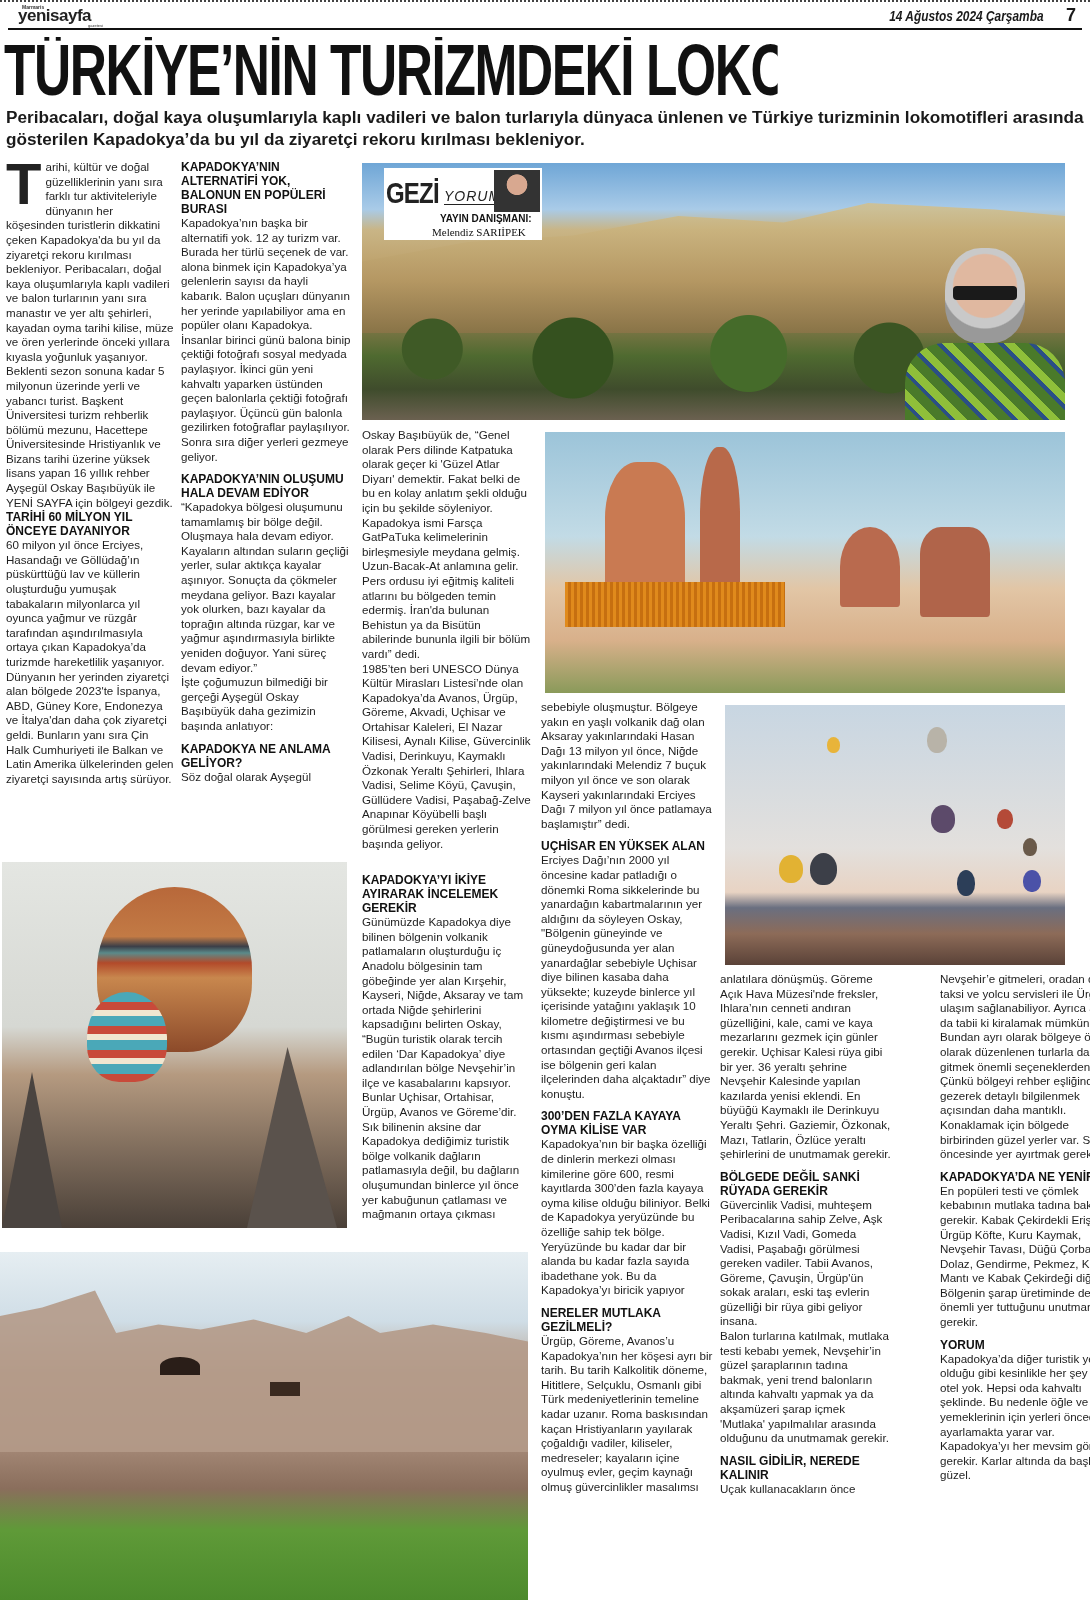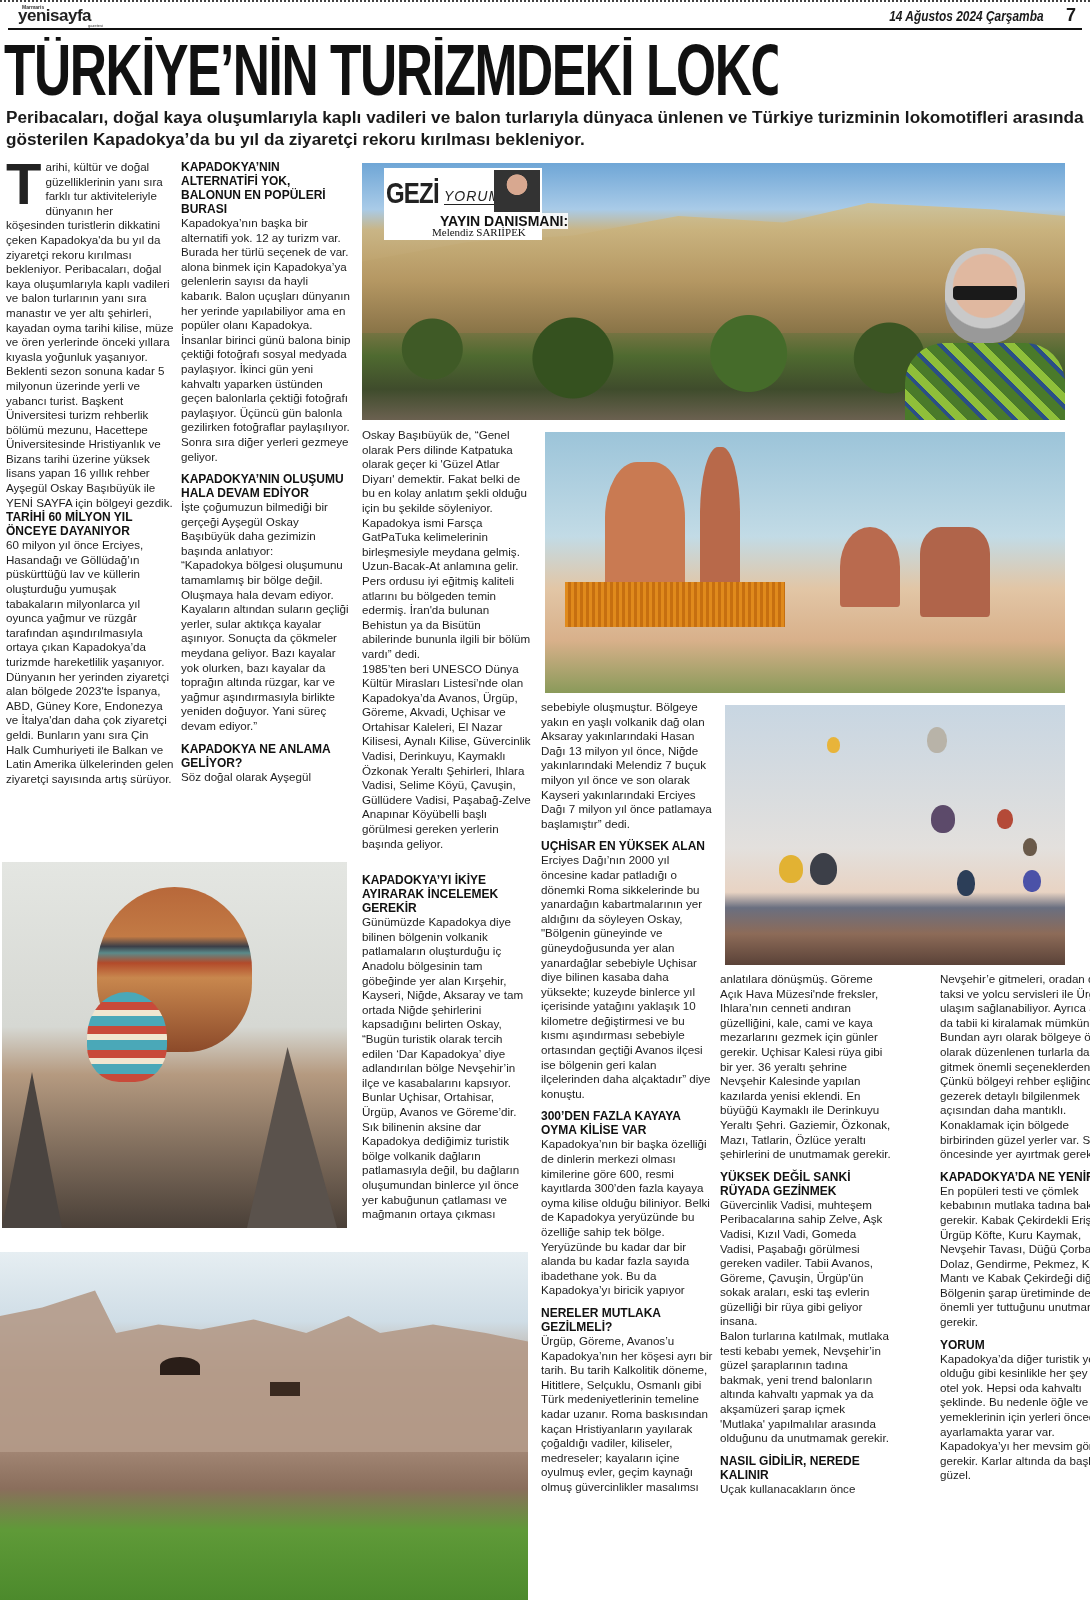--- a/index.html
+++ b/index.html
@@ -16,21 +16,21 @@
   .deck{position:absolute;left:6px;top:106px;width:1080px;font-weight:bold;font-size:17.2px;line-height:22px;color:#1a1a1a}
   .col{position:absolute;font-size:11.6px;line-height:14.6px;color:#1e1e1e}
   .col p{margin:0}
   .col h3{font-size:12px;line-height:14px;font-weight:bold;margin-top:8px;color:#111}
   .dropcap{float:left;font-size:58px;line-height:44px;font-weight:bold;margin:2px 4px 0 0;color:#222}
   .img{position:absolute;overflow:hidden}
   .gezi-box{position:absolute;left:384px;top:168px;width:158px;height:72px;background:#fff}
   .gezi-logo{position:absolute;left:2px;top:8px;font-weight:bold;font-size:30px;letter-spacing:-1px;transform:scaleX(.8);transform-origin:left;color:#222}
   .gezi-yorum{position:absolute;left:60px;top:20px;font-size:14px;letter-spacing:1px;font-style:italic;color:#222;border-bottom:1.5px solid #222}
   .gezi-face{position:absolute;right:2px;top:2px;width:46px;height:42px;background:radial-gradient(circle at 50% 35%,#d8a890 0 28%,#333 30% 100%)}
-  .yayin-label{position:absolute;left:440px;top:213px;font-weight:bold;font-size:14px;color:#111;background:rgba(255,255,255,.85)}
+  .yayin-label{position:absolute;left:440px;top:213px;font-weight:bold;font-size:10px;color:#111;background:rgba(255,255,255,.85)}
   .yayin-name{position:absolute;left:430px;top:226px;font-family:"Liberation Serif",serif;font-size:11px;color:#111;background:rgba(255,255,255,.9);padding:0 2px}
 </style>
 </head>
 <body>
 
 <div class="topdots"></div>
 
 <div class="masthead">
   <span class="logo-small">Marmaris</span>
   <span class="logo">yenisayfa</span>
@@ -45,22 +45,22 @@
 <div class="col" style="left:6px;top:160px;width:168px;">
   <p><span class="dropcap">T</span><span>arihi, kültür ve doğal güzelliklerinin yanı sıra farklı tur aktiviteleriyle dünyanın her köşesinden turistlerin dikkatini çeken Kapadokya'da bu yıl da ziyaretçi rekoru kırılması bekleniyor. Peribacaları, doğal kaya oluşumlarıyla kaplı vadileri ve balon turlarının yanı sıra manastır ve yer altı şehirleri, kayadan oyma tarihi kilise, müze ve ören yerlerinde önceki yıllara kıyasla yoğunluk yaşanıyor. Beklenti sezon sonuna kadar 5 milyonun üzerinde yerli ve yabancı turist. Başkent Üniversitesi turizm rehberlik bölümü mezunu, Hacettepe Üniversitesinde Hristiyanlık ve Bizans tarihi üzerine yüksek lisans yapan 16 yıllık rehber Ayşegül Oskay Başıbüyük ile YENİ SAYFA için bölgeyi gezdik.</span></p>
   <h3 style="margin-top:0">TARİHİ 60 MİLYON YIL ÖNCEYE DAYANIYOR</h3>
   <p>60 milyon yıl önce Erciyes, Hasandağı ve Göllüdağ’ın püskürttüğü lav ve küllerin oluşturduğu yumuşak tabakaların milyonlarca yıl oyunca yağmur ve rüzgâr tarafından aşındırılmasıyla ortaya çıkan Kapadokya’da turizmde hareketlilik yaşanıyor. Dünyanın her yerinden ziyaretçi alan bölgede 2023'te İspanya, ABD, Güney Kore, Endonezya ve İtalya'dan daha çok ziyaretçi geldi. Bunların yanı sıra Çin Halk Cumhuriyeti ile Balkan ve Latin Amerika ülkelerinden gelen ziyaretçi sayısında artış sürüyor.</p>
 </div>
 
 <div class="col" style="left:181px;top:160px;width:170px;">
   <h3 style="margin-top:0">KAPADOKYA’NIN ALTERNATİFİ YOK, BALONUN EN POPÜLERİ BURASI</h3>
   <p>Kapadokya’nın başka bir alternatifi yok. 12 ay turizm var. Burada her türlü seçenek de var. alona binmek için Kapadokya’ya gelenlerin sayısı da hayli kabarık. Balon uçuşları dünyanın her yerinde yapılabiliyor ama en popüler olanı Kapadokya. İnsanlar birinci günü balona binip çektiği fotoğrafı sosyal medyada paylaşıyor. İkinci gün yeni kahvaltı yaparken üstünden geçen balonlarla çektiği fotoğrafı paylaşıyor. Üçüncü gün balonla gezilirken fotoğraflar paylaşılıyor. Sonra sıra diğer yerleri gezmeye geliyor.</p>
   <h3>KAPADOKYA’NIN OLUŞUMU HALA DEVAM EDİYOR</h3>
+  <p>“Kapadokya bölgesi oluşumunu tamamlamış bir bölge değil. Oluşmaya hala devam ediyor. Kayaların altından suların geçliği yerler, sular aktıkça kayalar aşınıyor. Sonuçta da çökmeler meydana geliyor. Bazı kayalar yok olurken, bazı kayalar da toprağın altında rüzgar, kar ve yağmur aşındırmasıyla birlikte yeniden doğuyor. Yani süreç devam ediyor.”</p>
   <p>İşte çoğumuzun bilmediği bir gerçeği Ayşegül Oskay Başıbüyük daha gezimizin başında anlatıyor:</p>
-  <p>“Kapadokya bölgesi oluşumunu tamamlamış bir bölge değil. Oluşmaya hala devam ediyor. Kayaların altından suların geçliği yerler, sular aktıkça kayalar aşınıyor. Sonuçta da çökmeler meydana geliyor. Bazı kayalar yok olurken, bazı kayalar da toprağın altında rüzgar, kar ve yağmur aşındırmasıyla birlikte yeniden doğuyor. Yani süreç devam ediyor.”</p>
   <h3>KAPADOKYA NE ANLAMA GELİYOR?</h3>
   <p>Söz doğal olarak Ayşegül</p>
 </div>
 
 <div class="img" style="left:362px;top:163px;width:703px;height:257px;
   background:
    radial-gradient(ellipse 60px 80px at 1010px 100px, transparent 0, transparent 100%),
    linear-gradient(180deg,#6fa6d6 0%,#a9cbe8 18%,#c9b586 26%,#b99a62 45%,#8e7a4e 60%,#4f6a30 75%,#3f4c2c 88%,#6b6150 100%);">
   <div style="position:absolute;left:0;top:40px;width:703px;height:130px;background:linear-gradient(180deg,#d4c08a,#b49763 60%,#8c7448);clip-path:polygon(0 45%,15% 30%,30% 25%,45% 10%,60% 15%,72% 0%,90% 5%,100% 10%,100% 100%,0 100%);opacity:.85"></div>
   <div style="position:absolute;left:0;top:150px;width:703px;height:90px;background:radial-gradient(circle at 10% 40%,#3f5a26 0 30px,transparent 31px),radial-gradient(circle at 30% 50%,#35511f 0 40px,transparent 41px),radial-gradient(circle at 55% 45%,#456b2a 0 38px,transparent 39px),radial-gradient(circle at 75% 50%,#3b5523 0 35px,transparent 36px);"></div>
@@ -111,21 +111,21 @@
   <h3>UÇHİSAR EN YÜKSEK ALAN</h3>
   <p>Erciyes Dağı’nın 2000 yıl öncesine kadar patladığı o dönemki Roma sikkelerinde bu yanardağın kabartmalarının yer aldığını da söyleyen Oskay, "Bölgenin güneyinde ve güneydoğusunda yer alan yanardağlar sebebiyle Uçhisar diye bilinen kasaba daha yüksekte; kuzeyde binlerce yıl içerisinde yatağını yaklaşık 10 kilometre değiştirmesi ve bu kısmı aşındırması sebebiyle ortasından geçtiği Avanos ilçesi ise bölgenin geri kalan ilçelerinden daha alçaktadır” diye konuştu.</p>
   <h3>300’DEN FAZLA KAYAYA OYMA KİLİSE VAR</h3>
   <p>Kapadokya’nın bir başka özelliği de dinlerin merkezi olması kimilerine göre 600, resmi kayıtlarda 300’den fazla kayaya oyma kilise olduğu biliniyor. Belki de Kapadokya yeryüzünde bu özelliğe sahip tek bölge. Yeryüzünde bu kadar dar bir alanda bu kadar fazla sayıda ibadethane yok. Bu da Kapadokya’yı biricik yapıyor</p>
   <h3>NERELER MUTLAKA GEZİLMELİ?</h3>
   <p>Ürgüp, Göreme, Avanos’u Kapadokya’nın her köşesi ayrı bir tarih. Bu tarih Kalkolitik döneme, Hititlere, Selçuklu, Osmanlı gibi Türk medeniyetlerinin temeline kadar uzanır. Roma baskısından kaçan Hristiyanların yayılarak çoğaldığı vadiler, kiliseler, medreseler; kayaların içine oyulmuş evler, geçim kaynağı olmuş güvercinlikler masalımsı</p>
 </div>
 
 <div class="col" style="left:720px;top:972px;width:172px;">
   <p>anlatılara dönüşmüş. Göreme Açık Hava Müzesi'nde freksler, Ihlara’nın cenneti andıran güzelliğini, kale, cami ve kaya mezarlarını gezmek için günler gerekir. Uçhisar Kalesi rüya gibi bir yer. 36 yeraltı şehrine Nevşehir Kalesinde yapılan kazılarda yenisi eklendi. En büyüğü Kaymaklı ile Derinkuyu Yeraltı Şehri. Gaziemir, Özkonak, Mazı, Tatlarin, Özlüce yeraltı şehirlerini de unutmamak gerekir.</p>
-  <h3>YÜKSEK DEĞİL SANKİ RÜYADA GEZİNMEK</h3>
+  <h3>BÖLGEDE DEĞİL SANKİ RÜYADA GEREKİR</h3>
   <p>Güvercinlik Vadisi, muhteşem Peribacalarına sahip Zelve, Aşk Vadisi, Kızıl Vadi, Gomeda Vadisi, Paşabağı görülmesi gereken vadiler. Tabii Avanos, Göreme, Çavuşin, Ürgüp'ün sokak araları, eski taş evlerin güzelliği bir rüya gibi geliyor insana.</p>
   <p>Balon turlarına katılmak, mutlaka testi kebabı yemek, Nevşehir’in güzel şaraplarının tadına bakmak, yeni trend balonların altında kahvaltı yapmak ya da akşamüzeri şarap içmek 'Mutlaka' yapılmalılar arasında olduğunu da unutmamak gerekir.</p>
   <h3>NASIL GİDİLİR, NEREDE KALINIR</h3>
   <p>Uçak kullanacakların önce</p>
 </div>
 
 <div class="col" style="left:893px;top:972px;width:186px;margin-left:47px;">
   <p>Nevşehir’e gitmeleri, oradan da taksi ve yolcu servisleri ile Ürgüp’e ulaşım sağlanabiliyor. Ayrıca araç da tabii ki kiralamak mümkün. Bundan ayrı olarak bölgeye özel olarak düzenlenen turlarla da gitmek önemli seçeneklerden birisi. Çünkü bölgeyi rehber eşliğinde gezerek detaylı bilgilenmek açısından daha mantıklı. Konaklamak için bölgede birbirinden güzel yerler var. Seyahat öncesinde yer ayırtmak gerekir.</p>
   <h3>KAPADOKYA’DA NE YENİR?</h3>
   <p>En popüleri testi ve çömlek kebabının mutlaka tadına bakmak gerekir. Kabak Çekirdekli Erişte, Ürgüp Köfte, Kuru Kaymak, Nevşehir Tavası, Düğü Çorbası, Dolaz, Gendirme, Pekmez, Köftür, Mantı ve Kabak Çekirdeği diğerleri. Bölgenin şarap üretiminde de önemli yer tuttuğunu unutmamak gerekir.</p>

